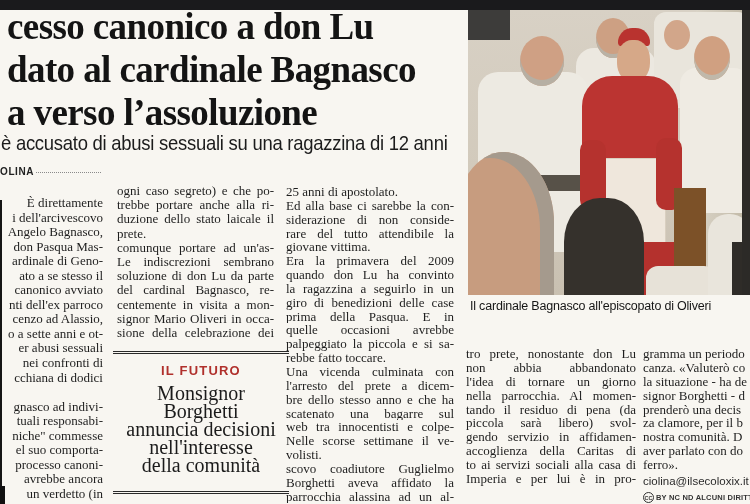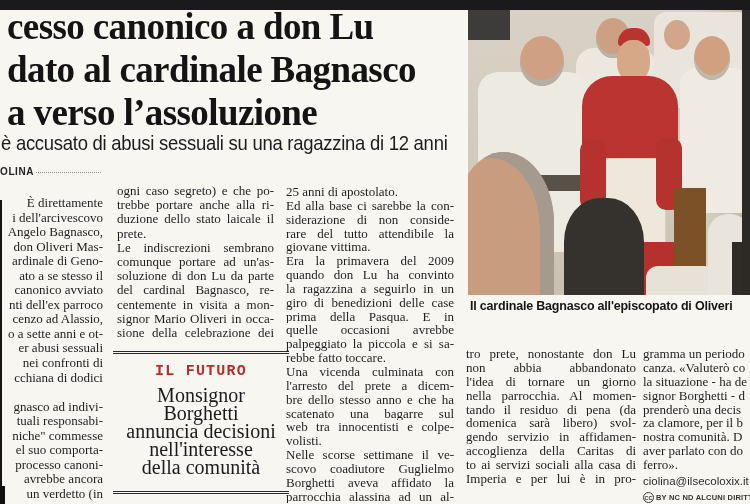--- a/index.html
+++ b/index.html
@@ -40,31 +40,31 @@
   .c3{left:286px;top:185px;width:168px;}
   .c3 .line{height:13.85px;line-height:13.85px;}
   .c4{left:466px;top:347px;width:170px;}
   .c4 .line{height:13.9px;line-height:13.9px;}
   .c5{left:643px;top:347px;width:107px;height:157px;overflow:hidden;}
   .c5 .line{white-space:nowrap;height:13.9px;line-height:13.9px;overflow:visible;}
   .jl{text-align:justify;text-align-last:justify;}
   
   .futurebox{left:113px;top:351px;width:176px;height:137px;
     border-top:3px double #2a2a2a;border-bottom:3px double #2a2a2a;text-align:center;}
-  .kicker{margin-top:9px;font-family:Liberation Mono, monospace;font-size:15px;
+  .kicker{margin-top:9px;font-family:Liberation Sans, sans-serif;font-size:13px;
     font-weight:bold;letter-spacing:1.2px;}
   .fblines{margin-top:6px;}
   .fblines .line{font-size:20px;line-height:18px;height:18px;white-space:nowrap;
     text-align:center;overflow:visible;color:#1b1b1b;}
   
   .photo{left:468px;top:10px;width:282px;height:285px;overflow:hidden;
     background:linear-gradient(180deg,#d8d1c5 0%,#d2cabc 55%,#c9c0b1 100%);}
   .ph{position:absolute;}
   .caption{left:470px;top:299px;width:278px;font-family:"Liberation Sans",sans-serif;
-    font-size:12.5px;font-weight:bold;color:#161616;letter-spacing:-0.2px;}
+    font-size:12.5px;font-weight:normal;color:#161616;letter-spacing:-0.2px;}
   
   .email{font-family:"Liberation Sans",sans-serif;font-size:11.5px;color:#2b2b2b;
     padding-top:3px;height:15px;white-space:nowrap;}
   .license{display:flex;align-items:center;gap:2px;white-space:nowrap;margin-top:2px;}
   .ccicon{width:9px;height:9px;border:1px solid #333;border-radius:50%;
     font-family:"Liberation Sans",sans-serif;font-size:5.5px;font-weight:bold;
     display:flex;align-items:center;justify-content:center;color:#333;flex:none;}
   .lictext{font-family:"Liberation Sans",sans-serif;font-size:7.5px;font-weight:bold;
     letter-spacing:0.2px;color:#333;}
   
@@ -90,21 +90,21 @@
 
   <div class="abs bylinerow">
     <span class="byline">OLINA</span>
     <span class="bydots"></span>
   </div>
 
   <div class="abs bodycol c1">
       <div class="line">È  direttamente</div>
       <div class="line">i dell'arcivescovo</div>
       <div class="line">Angelo Bagnasco,</div>
-      <div class="line">don Oliveri Mas-</div>
+      <div class="line">don Pasqua Mas-</div>
       <div class="line">ardinale di Geno-</div>
       <div class="line">ato a se stesso il</div>
       <div class="line">canonico avviato</div>
       <div class="line">nti dell'ex parroco</div>
       <div class="line">cenzo ad Alassio,</div>
       <div class="line">o a sette anni e ot-</div>
       <div class="line">er abusi sessuali</div>
       <div class="line">nei confronti di</div>
       <div class="line">cchiana di dodici</div>
       <div class="line"></div>
@@ -115,22 +115,22 @@
       <div class="line">processo canoni-</div>
       <div class="line">avrebbe ancora</div>
       <div class="line">un verdetto (in</div>
     </div>
 
   <div class="abs bodycol c2">
       <div class="line jl">ogni caso segreto) e che po-</div>
       <div class="line jl">trebbe portare anche alla ri-</div>
       <div class="line jl">duzione dello stato laicale il</div>
       <div class="line">prete.</div>
+      <div class="line jl">comunque portare ad un'as-</div>
       <div class="line jl">Le indiscrezioni sembrano</div>
-      <div class="line jl">comunque portare ad un'as-</div>
       <div class="line jl">soluzione di don Lu da parte</div>
       <div class="line jl">del cardinal Bagnasco, re-</div>
       <div class="line jl">centemente in visita a mon-</div>
       <div class="line jl">signor Mario Oliveri in occa-</div>
       <div class="line jl">sione della celebrazione dei</div>
     </div>
 
   <div class="abs futurebox">
     <div class="kicker" style="color: rgb(176, 48, 44);">IL FUTURO</div>
     <div class="fblines">
@@ -154,22 +154,22 @@
       <div class="line jl">giro di benedizioni delle case</div>
       <div class="line jl">prima della Pasqua. E in</div>
       <div class="line jl">quelle occasioni avrebbe</div>
       <div class="line jl">palpeggiato la piccola e si sa-</div>
       <div class="line">rebbe fatto toccare.</div>
       <div class="line jl">Una vicenda culminata con</div>
       <div class="line jl">l'arresto del prete a dicem-</div>
       <div class="line jl">bre dello stesso anno e che ha</div>
       <div class="line jl">scatenato una bagarre sul</div>
       <div class="line jl">web tra innocentisti e colpe-</div>
+      <div class="line jl">Nelle scorse settimane il ve-</div>
       <div class="line">volisti.</div>
-      <div class="line jl">Nelle scorse settimane il ve-</div>
       <div class="line jl">scovo coadiutore Guglielmo</div>
       <div class="line jl">Borghetti aveva affidato la</div>
       <div class="line jl">parrocchia alassina ad un al-</div>
     </div>
 
   <div class="abs photo">
     <div class="ph" style="left:228px;top:0;width:46px;height:285px;background:linear-gradient(90deg,#d9d3c6,#cfc8b9 50%,#c3bba9);"></div>
     <div class="ph" style="left:0;top:0;width:42px;height:30px;background:#3d3c3a;"></div>
 
     <div class="ph" style="left:108px;top:38px;width:80px;height:140px;background:#ece8e0;border-radius:18px 18px 0 0;"></div>
@@ -201,21 +201,21 @@
   </div>
 
   <div class="abs caption">Il cardinale Bagnasco all'episcopato di Oliveri</div>
 
   <div class="abs bodycol c4">
       <div class="line jl">tro prete, nonostante don Lu</div>
       <div class="line jl">non abbia abbandonato</div>
       <div class="line jl">l'idea di tornare un giorno</div>
       <div class="line jl">nella parrocchia. Al momen-</div>
       <div class="line jl">tando il residuo di pena (da</div>
-      <div class="line jl">domenica sarà libero) svol-</div>
+      <div class="line jl">piccola sarà libero) svol-</div>
       <div class="line jl">gendo servizio in affidamen-</div>
       <div class="line jl">accoglienza della Caritas di</div>
       <div class="line jl">to ai servizi sociali alla casa di</div>
       <div class="line jl">Imperia e per lui è in pro-</div>
     </div>
 
   <div class="abs bodycol c5">
     <div>
         <div class="line">gramma un periodo</div>
         <div class="line">canza. «Valuterò co</div>

